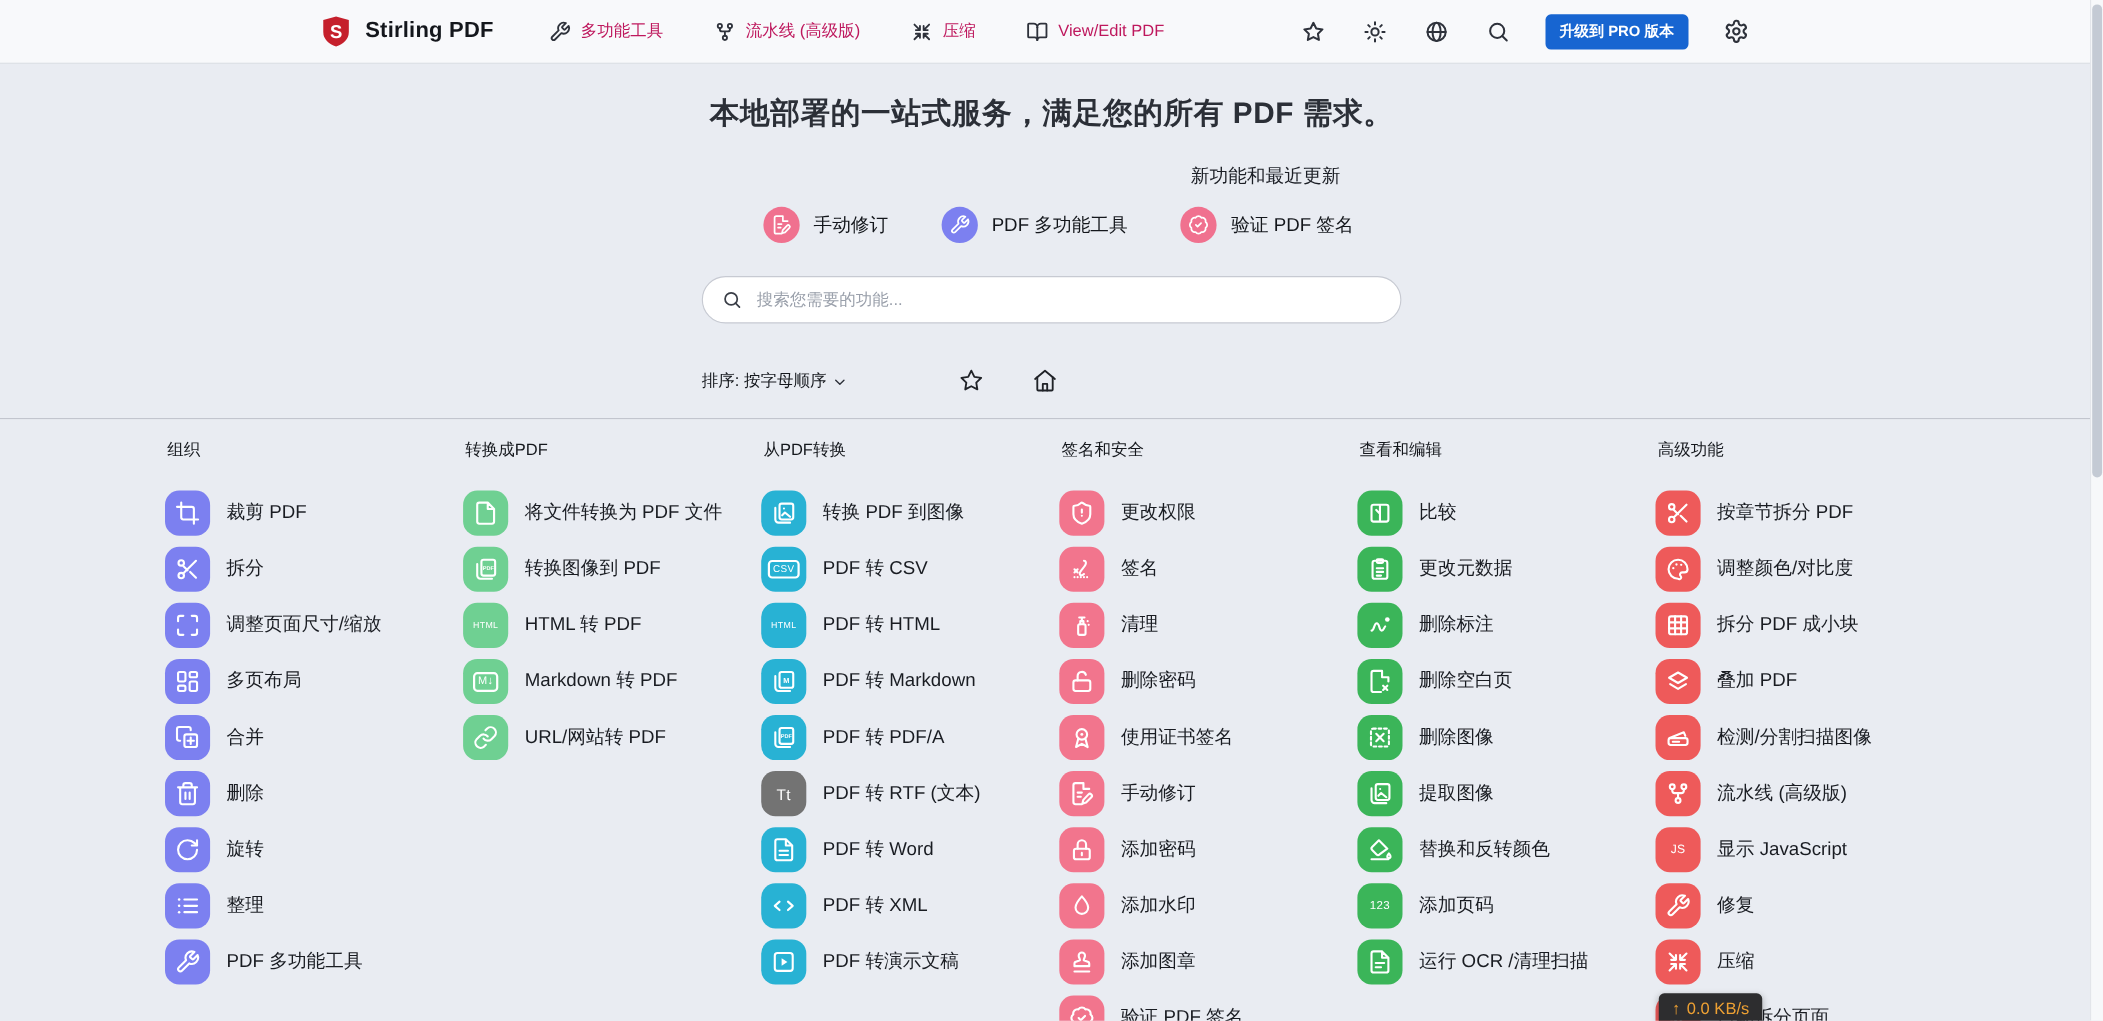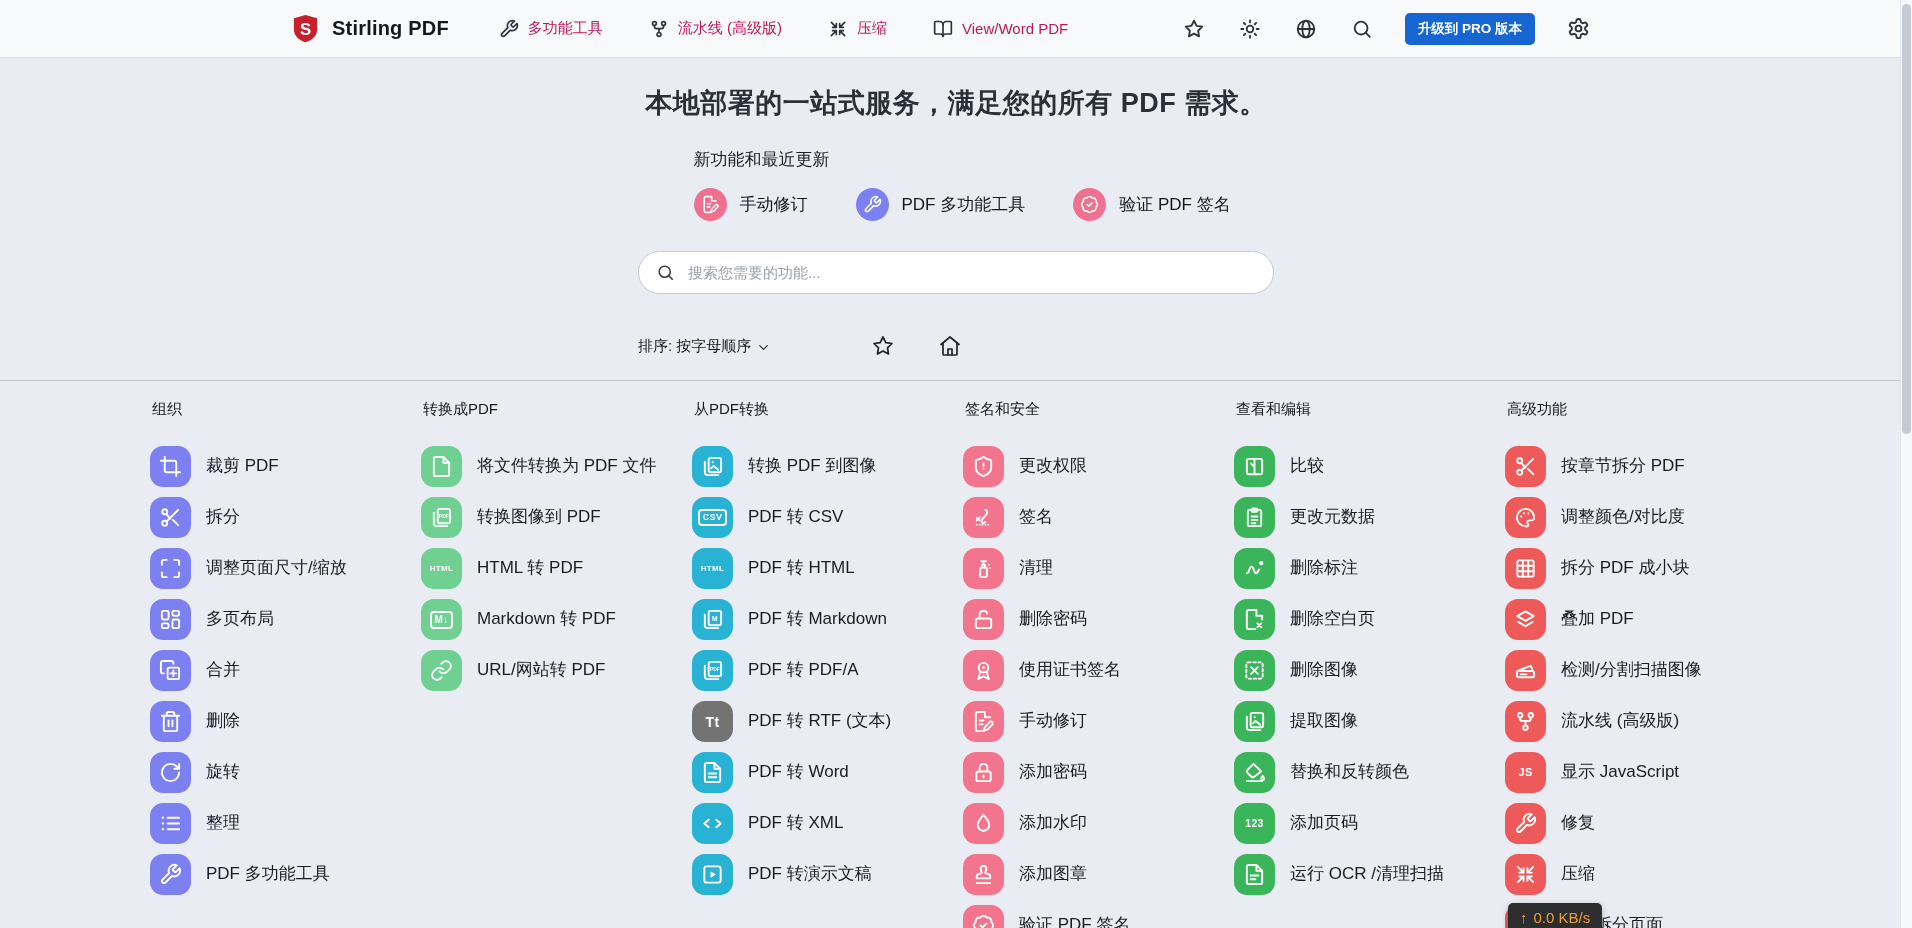--- a/index.html
+++ b/index.html
@@ -26,21 +26,21 @@
   .act-icon { width:22px; height:22px; color:#2e323b; margin-left:34px; cursor:pointer; }
   .pro-btn {
     margin-left:32px; border:none; color:#fff; font-weight:700; font-size:13.5px;
     padding:7px 13px; border-radius:5px; cursor:pointer; font-family:inherit; white-space:nowrap;
   }
   .gear-wrap { width:23px; height:23px; color:#2e323b; margin-left:32px; cursor:pointer; }
 
   
   .hero { padding-top:27px; }
   .hero-title { margin:0; text-align:center; font-size:27px; font-weight:700; color:#2b2f37; letter-spacing:.5px; }
-  .updates { width:525px; margin:27px auto 0; }
+  .updates { width:525px; margin:27px auto 0;text-align:right; }
   .updates-heading { font-size:17px; font-weight:500; color:#1b1e25; }
   .features { display:flex; align-items:center; gap:48px; margin-top:17px; }
   .feature { display:flex; align-items:center; gap:13px; font-size:17px; font-weight:500; color:#14171c; cursor:pointer; white-space:nowrap; }
   .feature .fic { width:33px; height:33px; border-radius:50%; color:#fff; display:flex; align-items:center; justify-content:center; flex-shrink:0; }
   .feature .fic svg { width:19px; height:19px; }
 
   .searchbar {
     width:636px; height:43px; margin:30px auto 0; background:#fff;
     border:1px solid #c7cad2; border-radius:22px; display:flex; align-items:center;
     padding:0 17px; gap:11px;
@@ -61,21 +61,21 @@
   
   .tools { display:flex; padding:19px 0 0 150px; }
   .tool-col { width:271px; flex-shrink:0; }
   .tool-col .col-title { font-size:15px; font-weight:500; color:#15181d; margin:0 0 27px 2px; }
   .tool-item { display:flex; align-items:center; gap:15px; margin-bottom:10px; cursor:pointer; }
   .tool-icon {
     width:41px; height:41px; border-radius:13px; color:#fff; flex-shrink:0;
     display:flex; align-items:center; justify-content:center;
   }
   .tool-icon svg { width:23px; height:23px; }
-  .tool-icon .txt { font-weight:700; color:#fff; letter-spacing:.3px; line-height:1; }
+  .tool-icon .txt { font-weight:400; color:#fff; letter-spacing:.3px; line-height:1; }
   .tool-icon .boxed { border:2px solid #fff; border-radius:4px; padding:2px 3px; }
   .tool-item .lbl { font-size:17px; color:#191c22; line-height:1.3; max-width:198px; }
 
   
   .speed-tip {
     position:absolute; left:1508px; top:903px; z-index:10;
     background:#2d2d2f; border-radius:5px; padding:6px 12px 9px;
     display:flex; align-items:center; gap:6px; font-size:15px; color:#eda033;
     box-shadow:0 2px 6px rgba(0,0,0,.25);
   }
@@ -123,21 +123,21 @@
         </span>
         <span>压缩</span>
       </div>
       <div class="nav-item">
         <span class="nicon">
           <svg class="ic" viewBox="0 0 24 24" fill="none" stroke="currentColor" stroke-width="2" stroke-linecap="round" stroke-linejoin="round">
             <path d="M12 7v14"></path>
             <path d="M3 18a1 1 0 0 1-1-1V4a1 1 0 0 1 1-1h5a4 4 0 0 1 4 4 4 4 0 0 1 4-4h5a1 1 0 0 1 1 1v13a1 1 0 0 1-1 1h-6a3 3 0 0 0-3 3 3 3 0 0 0-3-3z"></path>
           </svg>
         </span>
-        <span>View/Word PDF</span>
+        <span>View/Edit PDF</span>
       </div>
     </nav>
   <div class="nav-actions">
     <span id="action-icons" style="display:flex;align-items:center;">
         <span class="act-icon">
           <svg class="ic" viewBox="0 0 24 24" fill="none" stroke="currentColor" stroke-width="2" stroke-linecap="round" stroke-linejoin="round">
             <path d="m12 3 2.8 5.6 6.2.9-4.5 4.4 1 6.1L12 17.1 6.5 20l1-6.1L3 9.5l6.2-.9z"></path>
           </svg>
         </span>
         <span class="act-icon">

